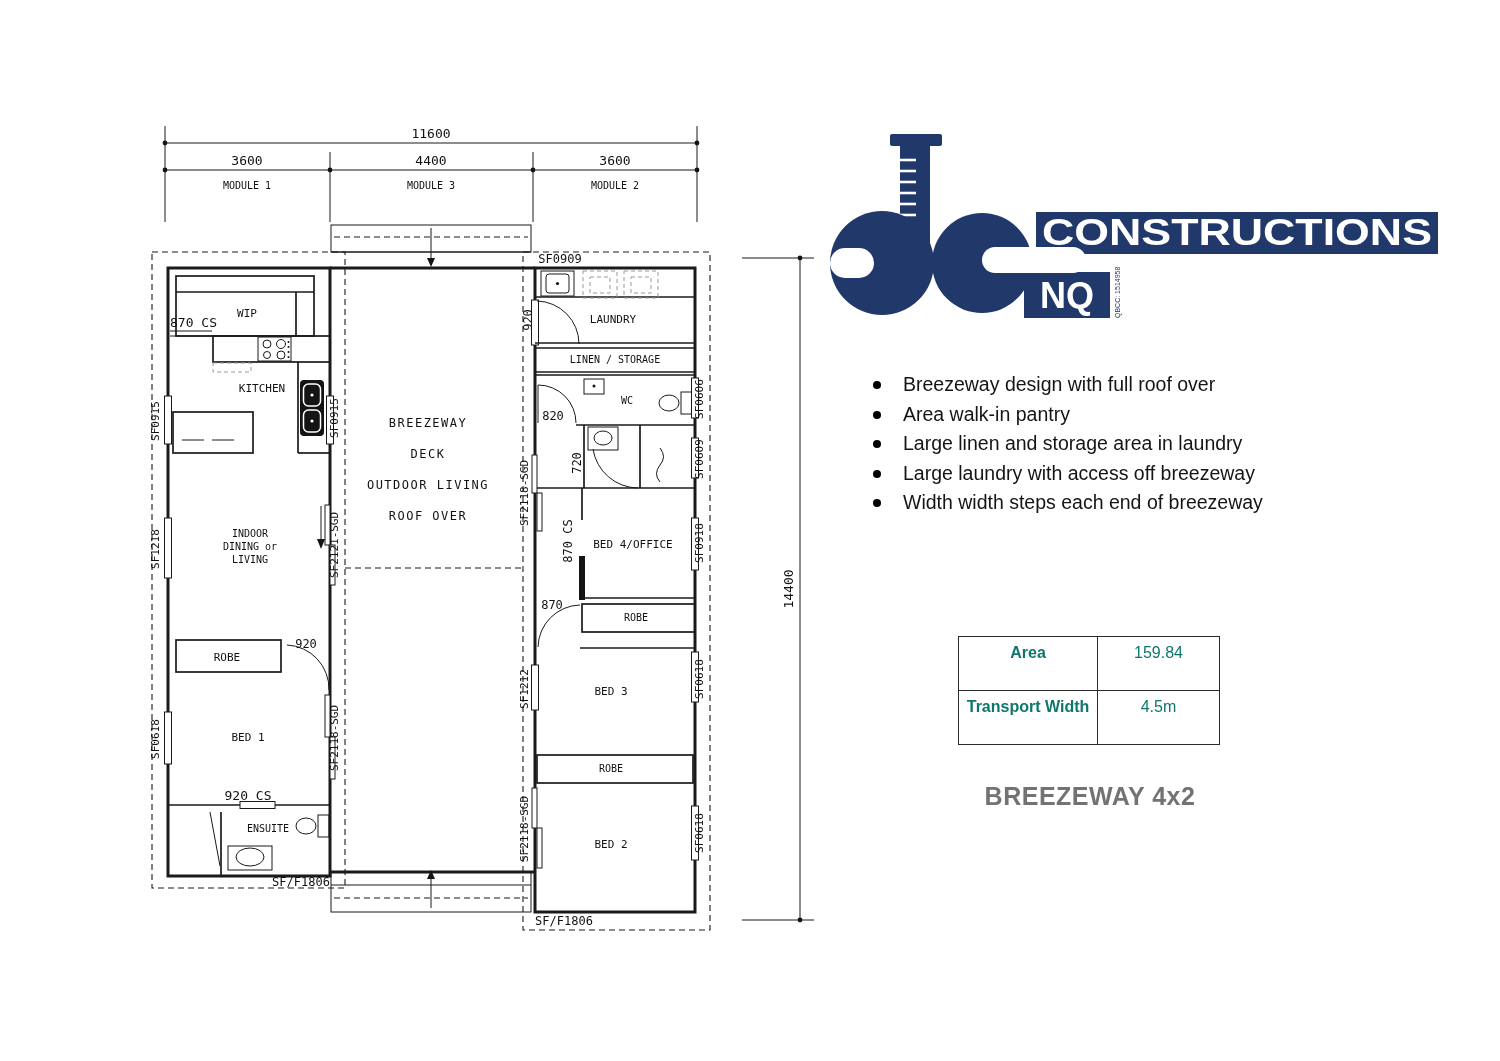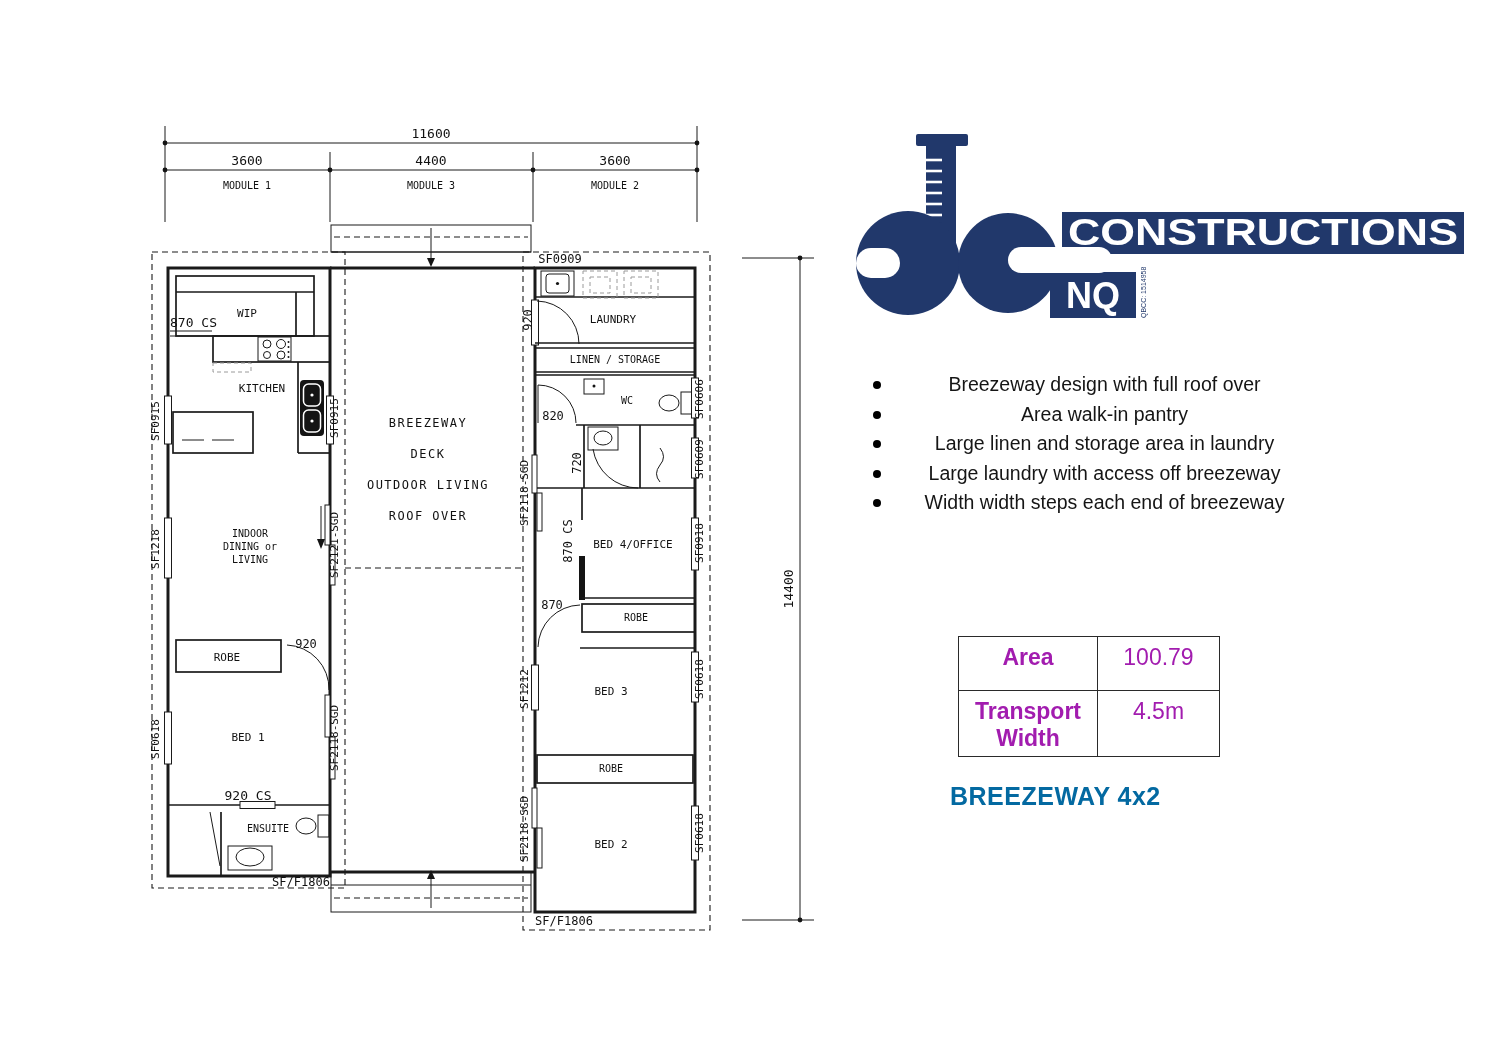--- a/index.html
+++ b/index.html
@@ -11,49 +11,49 @@
   .cad { font-family:"DejaVu Sans Mono", monospace; fill:#111; }
   
   .wall   { stroke:#1a1a1a; stroke-width:3;   fill:none; }
   .iwall  { stroke:#1a1a1a; stroke-width:1.7; fill:none; }
   .thin   { stroke:#1a1a1a; stroke-width:1;   fill:none; }
   .dash   { stroke:#1a1a1a; stroke-width:1.1; fill:none; stroke-dasharray:6 4; }
   .fixd   { stroke:#9a9a9a; stroke-width:1;   fill:none; stroke-dasharray:4 3; }
   .win    { fill:#ffffff; stroke:#1a1a1a; stroke-width:1; }
   .blackfill { fill:#141414; stroke:none; }
 
-  .logo-wrap { position:absolute; left:850px; top:126px; width:624px; height:206px; }
+  .logo-wrap { position:absolute; left:824px; top:126px; width:624px; height:206px; }
 
   .features {
     position:absolute; left:866px; top:370px; width:440px;
     margin:0; padding:0; list-style:none;
   }
   .features li {
-    position:relative; padding-left:37px; font-size:19.5px; line-height:29.5px; color:#151515;text-align:center;
+    position:relative; padding-left:37px; font-size:19.5px; line-height:29.5px; color:#151515;
   }
   .features li::before {
     content:""; position:absolute; left:7px; top:11px; width:8px; height:8px;
     border-radius:50%; background:#000;
   }
 
   .spec-table {
     position:absolute; left:958px; top:636px; width:262px;
     border-collapse:collapse; table-layout:fixed;
   }
   .spec-table td {
     border:1.6px solid #2a2a2a; text-align:center; vertical-align:top;
-    padding:7px 4px 4px 4px; font-size:23px; color:#a21caf;
+    padding:7px 4px 4px 4px; font-size:16px; color:#0f766e;
   }
   .spec-table td.lbl { font-weight:bold; width:130px; }
   .spec-table tr.r1 td { height:42px; }
   .spec-table tr.r2 td { height:42px;margin-top:8px; }
 
   .plan-title {
-    position:absolute; left:950px; top:782px; width:280px; 
-    font-size:25px; font-weight:bold; color:#0369a1; letter-spacing:0.5px;
+    position:absolute; left:950px; top:782px; width:280px; text-align:center;
+    font-size:25px; font-weight:bold; color:#737373; letter-spacing:0.5px;
   }
 </style>
 </head>
 <body>
 
 <svg style="position:absolute;left:0;top:0;" width="830" height="1000" viewBox="0 0 830 1000" xmlns="http://www.w3.org/2000/svg">
 
   <g>
     <line class="thin" x1="165" y1="126" x2="165" y2="222"></line>
     <line class="thin" x1="697" y1="126" x2="697" y2="222"></line>
@@ -311,21 +311,21 @@
   <li>Area walk-in pantry</li>
   <li>Large linen and storage area in laundry</li>
   <li>Large laundry with access off breezeway</li>
   <li>Width width steps each end of breezeway</li>
 </ul>
 
 <table class="spec-table">
   <tbody>
       <tr class="r1">
     <td class="lbl">Area</td>
-    <td>100.79</td>
+    <td>159.84</td>
   </tr>
   <tr class="r2">
     <td class="lbl">Transport Width</td>
     <td>4.5m</td>
   </tr>
 </tbody>
   </table>
 
 <div class="plan-title">BREEZEWAY 4x2</div>
 

